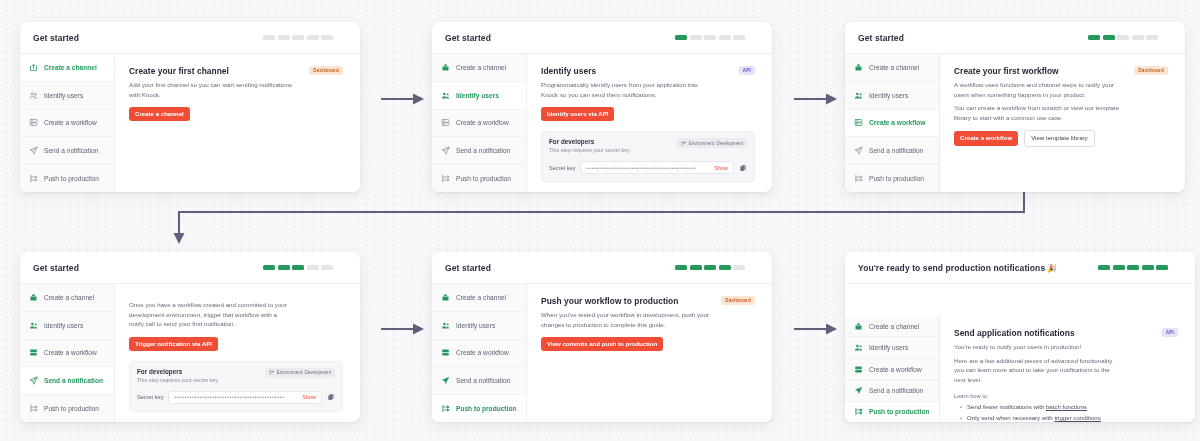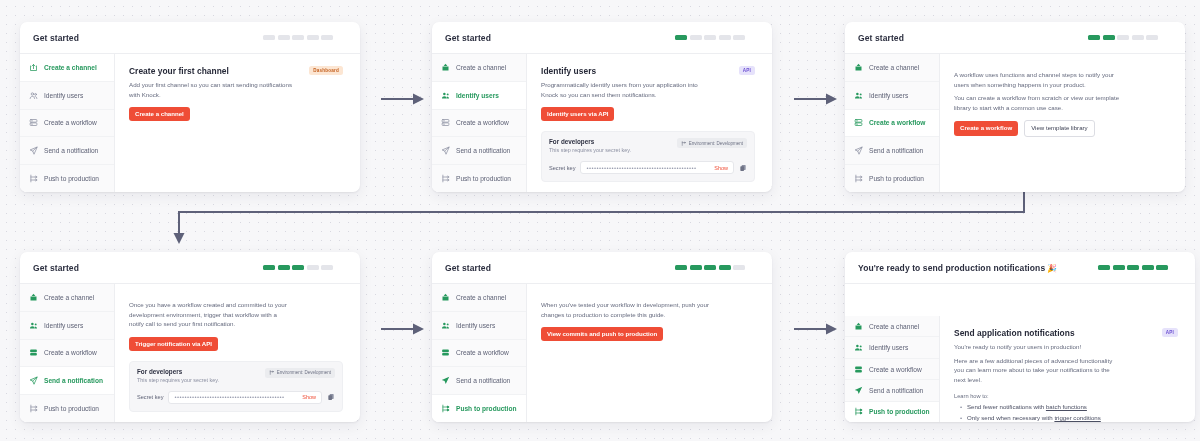--- a/index.html
+++ b/index.html
@@ -415,20 +415,24 @@
               <path d="M5 3 L5 21"></path>
               <path d="M5 8 H14"></path>
               <path d="M5 16 H14"></path>
               <circle cx="18" cy="8" r="2.4"></circle>
               <circle cx="18" cy="16" r="2.4"></circle>
             </svg>
           <span>Push to production</span>
         </div>
       </div>
       <div class="content">
+        <div class="c-head">
+          <div class="c-title">Create your first workflow</div>
+          <div class="pill dash">Dashboard</div>
+        </div>
         <div class="c-para">A workflow uses functions and channel steps to notify your users when something happens in your product.</div>
         <div class="c-para">You can create a workflow from scratch or view our template library to start with a common use case.</div>
         <div class="btnrow">
           <button class="btn">Create a workflow</button>
           <button class="btn ghost">View template library</button>
         </div>
       </div>
     </div>
   </div>
 
@@ -569,20 +573,24 @@
               <path d="M5 3 L5 21"></path>
               <path d="M5 8 H14"></path>
               <path d="M5 16 H14"></path>
               <circle cx="18" cy="8" r="2.4" fill="#27995e"></circle>
               <circle cx="18" cy="16" r="2.4" fill="#27995e"></circle>
             </svg>
           <span>Push to production</span>
         </div>
       </div>
       <div class="content">
+        <div class="c-head">
+          <div class="c-title">Push your workflow to production</div>
+          <div class="pill dash">Dashboard</div>
+        </div>
         <div class="c-para">When you've tested your workflow in development, push your changes to production to complete this guide.</div>
         <div class="btnrow">
           <button class="btn">View commits and push to production</button>
         </div>
       </div>
     </div>
   </div>
 
   <div class="card wide" style="left:845px; top:252px;">
     <div class="card-head">

